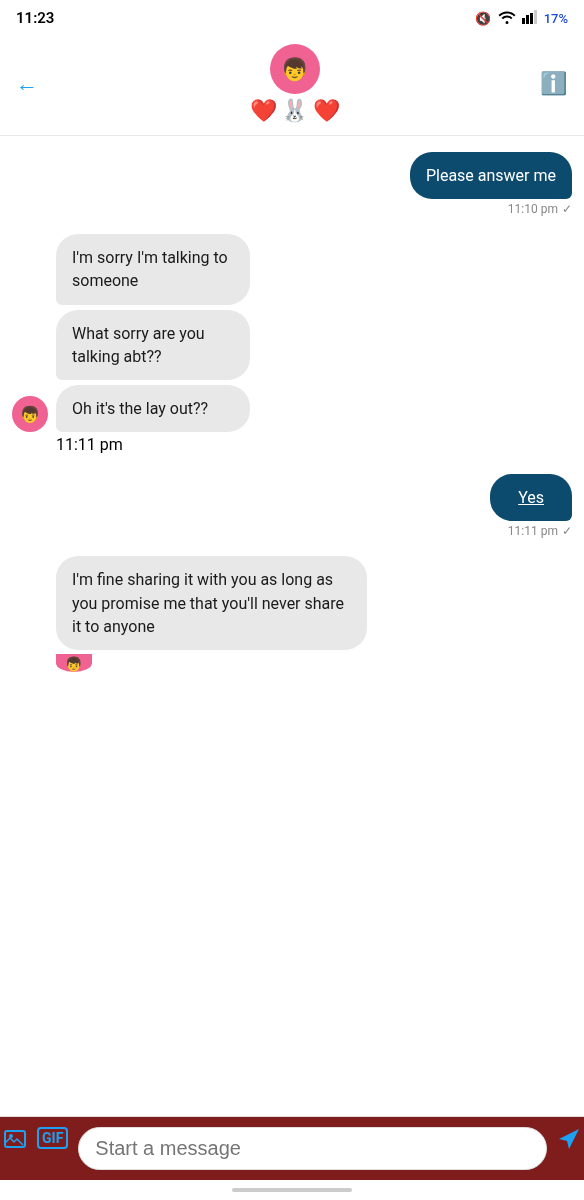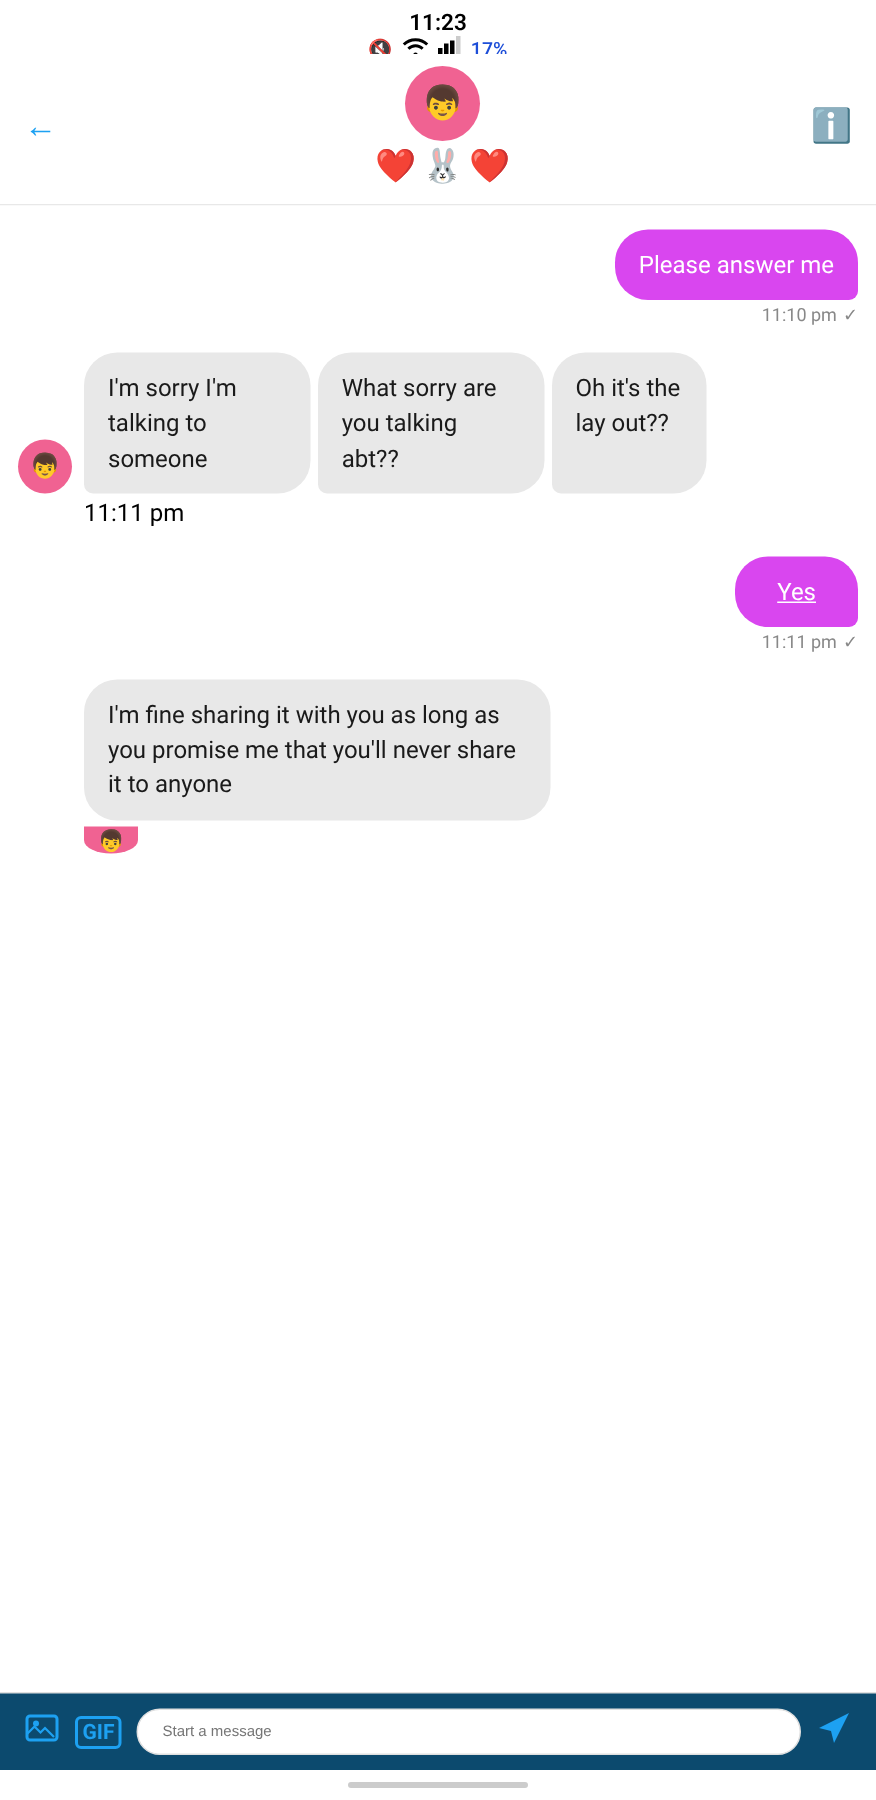--- a/index.html
+++ b/index.html
@@ -14,21 +14,20 @@
     }
 
     
     .status-bar {
       background: #fff;
       display: flex;
       justify-content: space-between;
       align-items: center;
       padding: 6px 16px;
       height: 36px;
-      flex-direction: column;
     }
     .status-left {
       font-size: 15px;
       font-weight: 600;
       color: #000;
     }
     .status-right {
       display: flex;
       align-items: center;
       gap: 6px;
@@ -116,21 +115,21 @@
     }
 
     .bubble {
       padding: 12px 16px;
       border-radius: 22px;
       max-width: 75%;
       font-size: 16px;
       line-height: 1.45;
     }
     .bubble.sent {
-      background: #d946ef;
+      background: #0c4a6e;
       color: #fff;
       border-bottom-right-radius: 6px;
     }
     .bubble.received {
       background: #e8e8e8;
       color: #1a1a1a;
       border-bottom-left-radius: 6px;
     }
 
     .timestamp {
@@ -159,50 +158,51 @@
       background: #f06292;
       flex-shrink: 0;
       display: flex;
       align-items: center;
       justify-content: center;
       font-size: 16px;
       align-self: flex-end;
     }
     .received-bubbles {
       display: flex;
+      flex-direction: column;
       gap: 5px;
     }
 
     .timestamp-row {
       display: flex;
       align-items: center;
       margin-top: 3px;
       padding-left: 44px;
     }
 
     
     .chat-input-bar {
       border-top: 1px solid #e0e0e0;
-      padding: 10px 16px;
-      display: flex;
-      align-items: center;
+      padding: 10px 3px;
+      display: flex;
+      align-items: flex-start;
       gap: 10px;
-      background: #0c4a6e;
+      background: #7f1d1d;
     }
     .input-icon {
       font-size: 22px;
       color: #1da1f2;
       cursor: pointer;
     }
     .input-field {
       flex: 1;
       border: 1px solid #e0e0e0;
       border-radius: 22px;
       padding: 9px 16px;
-      font-size: 10px;
+      font-size: 20px;
       color: #aaa;
       outline: none;
       background: #fff;
     }
     .send-icon {
       font-size: 22px;
       color: #1da1f2;
       cursor: pointer;
     }
 

